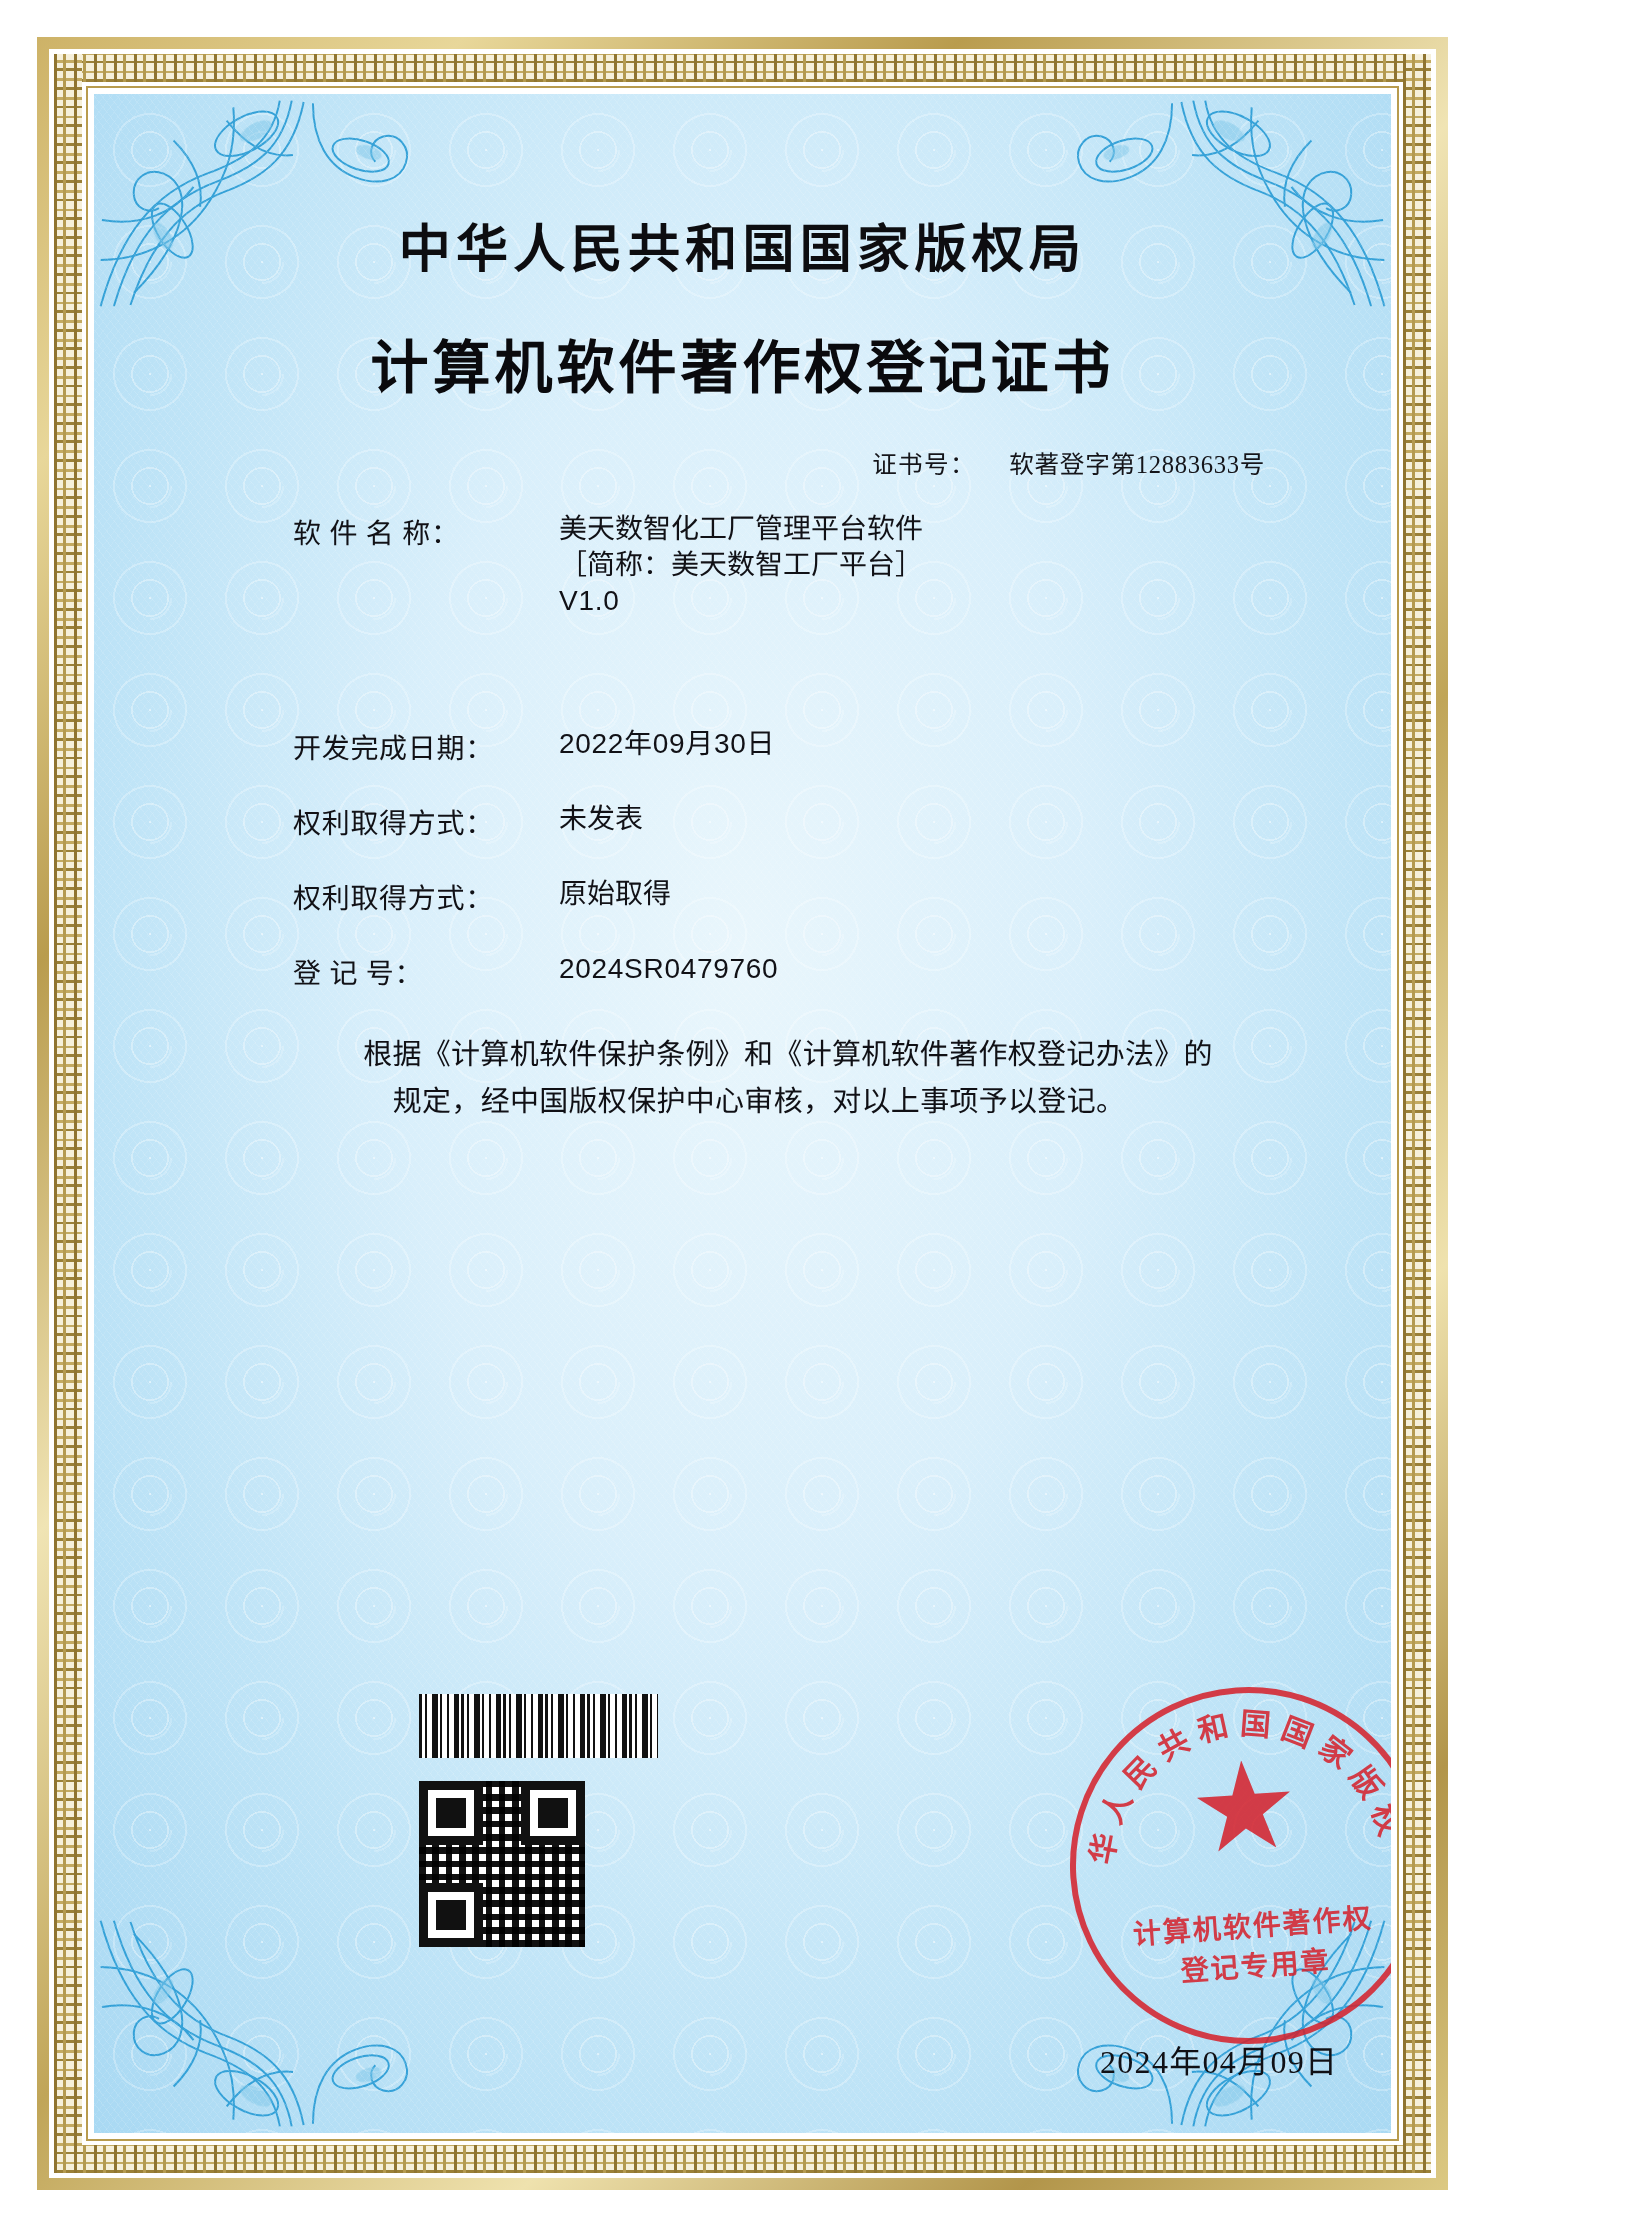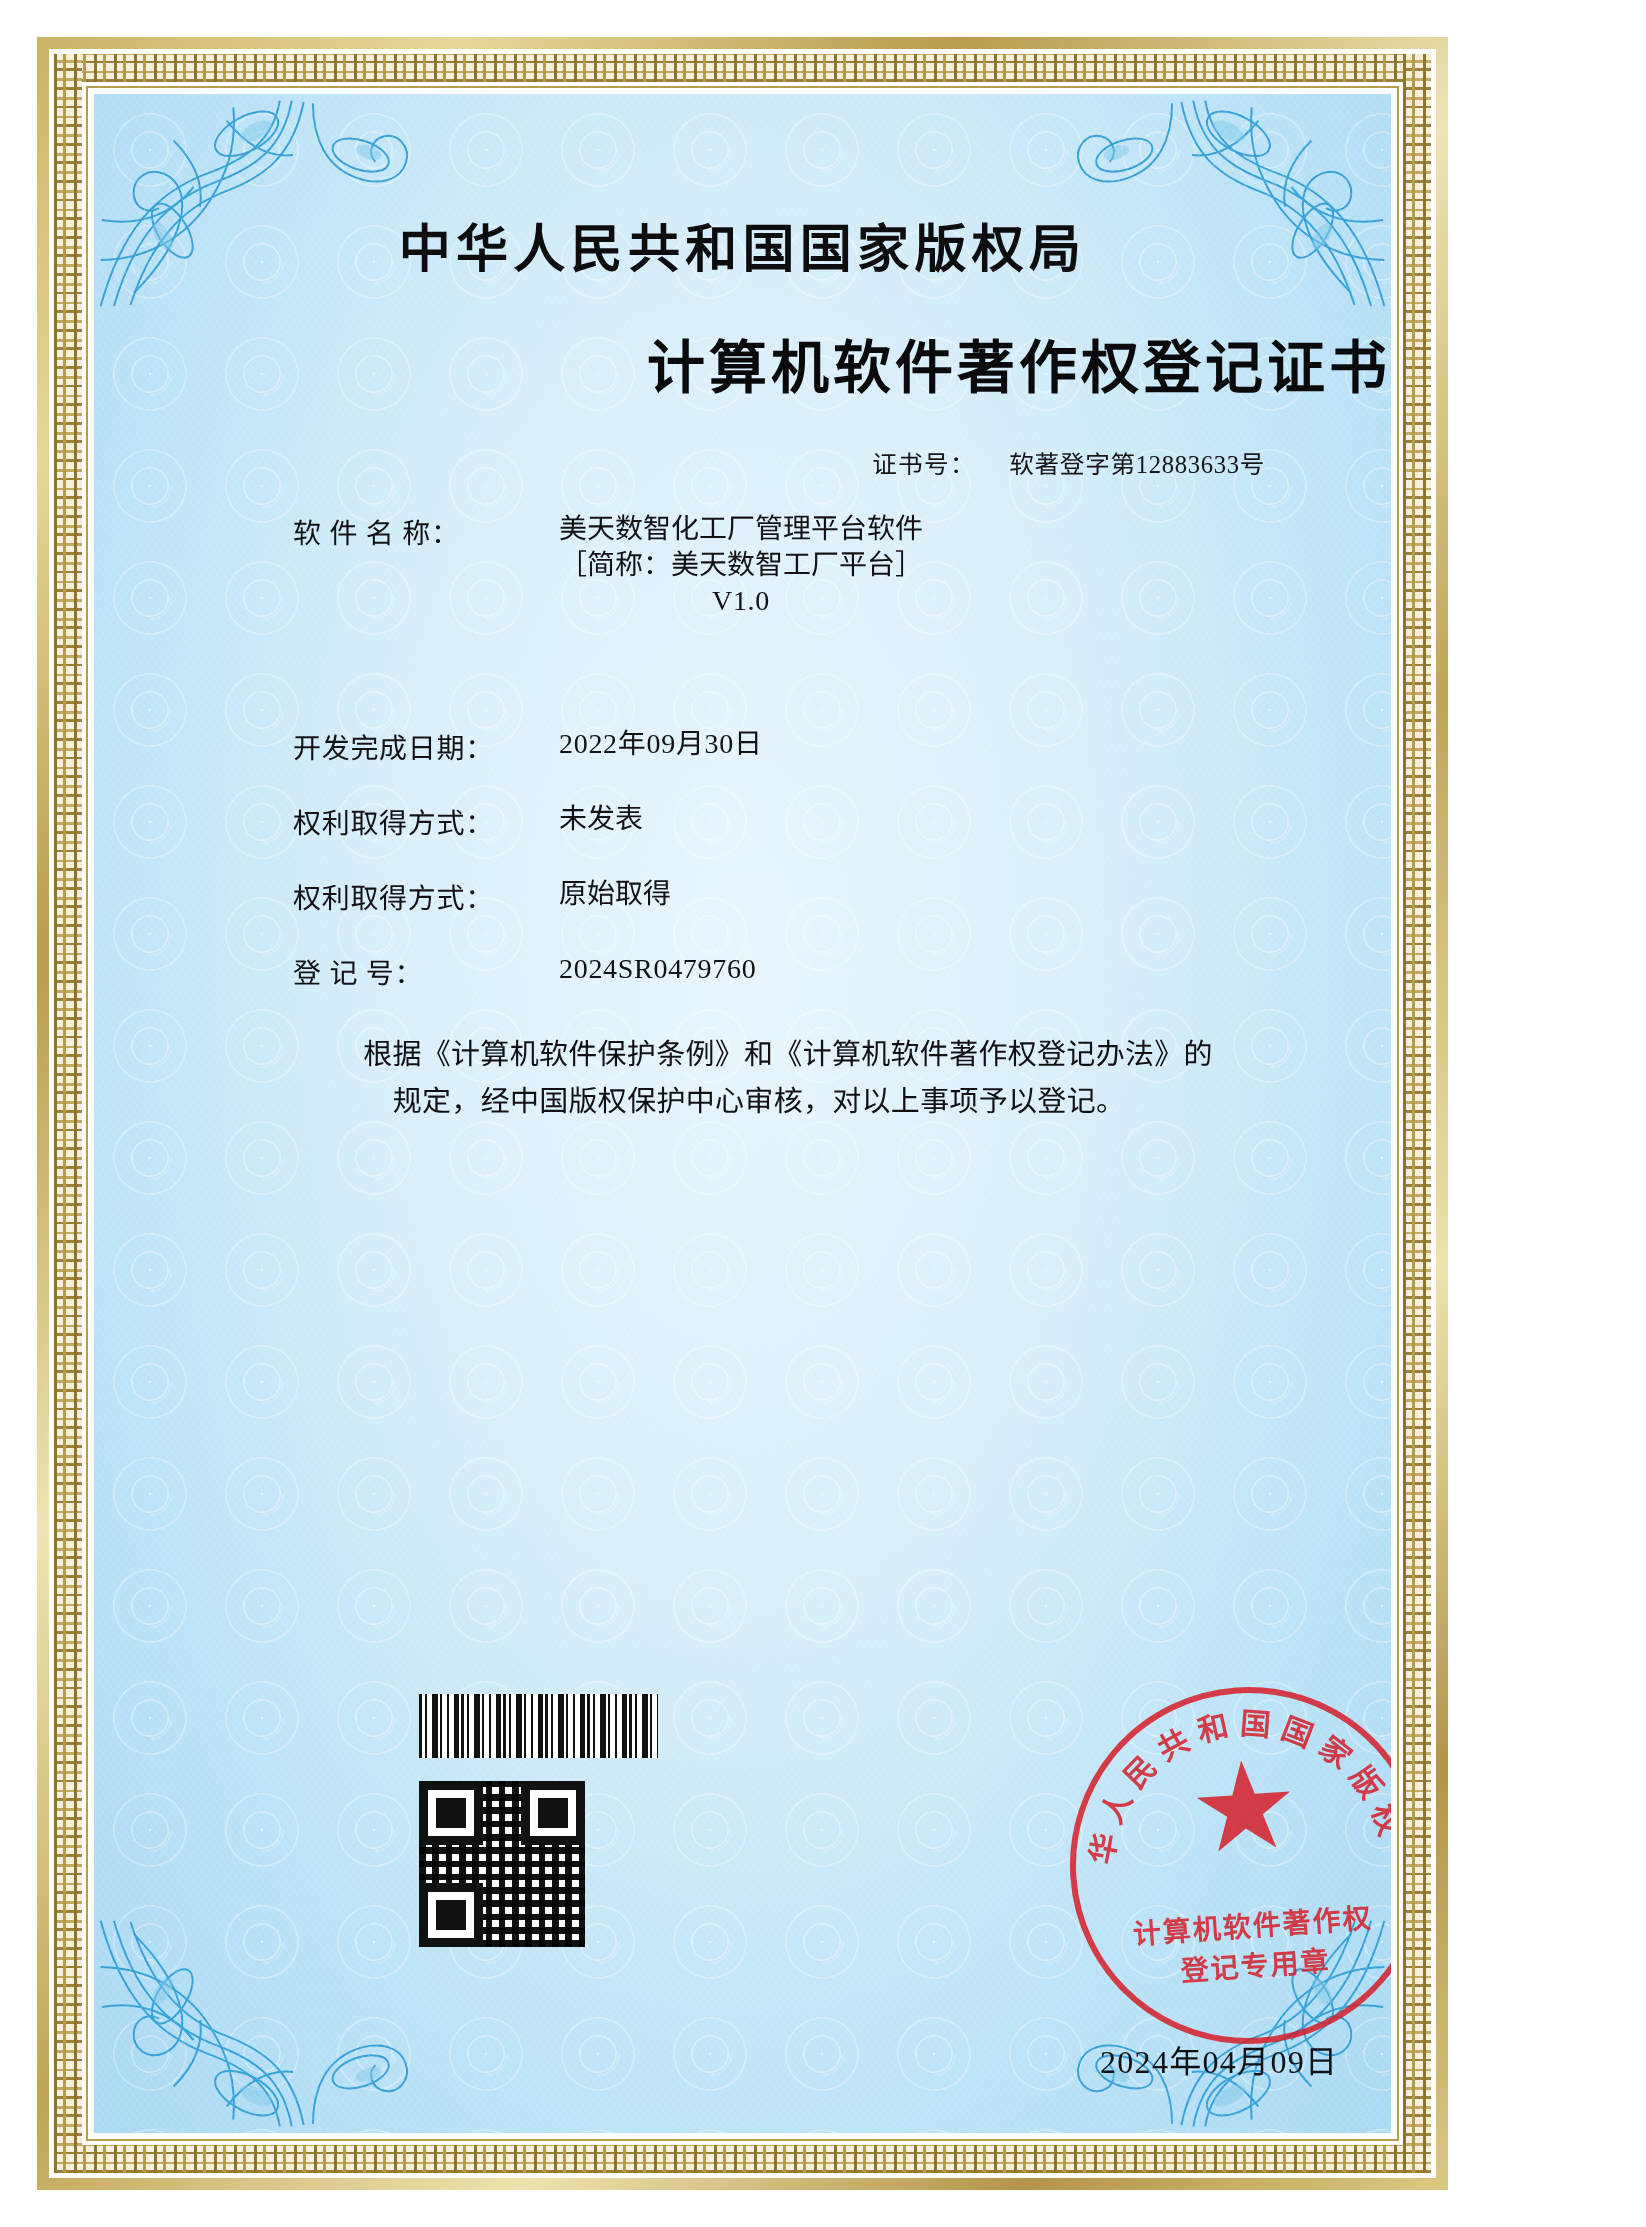--- a/index.html
+++ b/index.html
@@ -127,21 +127,21 @@
   .org-title {
     text-align: center;
     margin-top: 113px;
     font-size: 52px;
     font-weight: bold;
     letter-spacing: 5.3px;
     color: #0d0d10;
     font-family: "DejaVu Serif", "Liberation Serif", serif;
   }
   .doc-title {
-    text-align: right;
+    text-align: center;
     margin-top: 39px;
     font-size: 58px;
     font-weight: bold;
     letter-spacing: 4px;
     color: #0a0a0d;
     font-family: "DejaVu Serif", "Liberation Serif", serif;
   }
 
   .cert-no-row {
     margin-top: 39px;
@@ -173,23 +173,22 @@
     letter-spacing: 0.7px;
     white-space: pre;
   }
   .fvalue {
     font-size: 28px;
     color: #111116;
     line-height: 1.30;
   }
   .fvalue .ln { display: block; }
   .fvalue .mono {
-    font-family: Liberation Serif, serif;
+    font-family: Liberation Sans, sans-serif;
     letter-spacing: 0.7px;
-    text-align: center;
   }
 
   .gap-lg { height: 100px; }
 
   .frow.spaced { margin-bottom: 35px; }
 
   .statement {
     margin-top: 40px;
     padding-left: 199px;
     padding-right: 166px;

